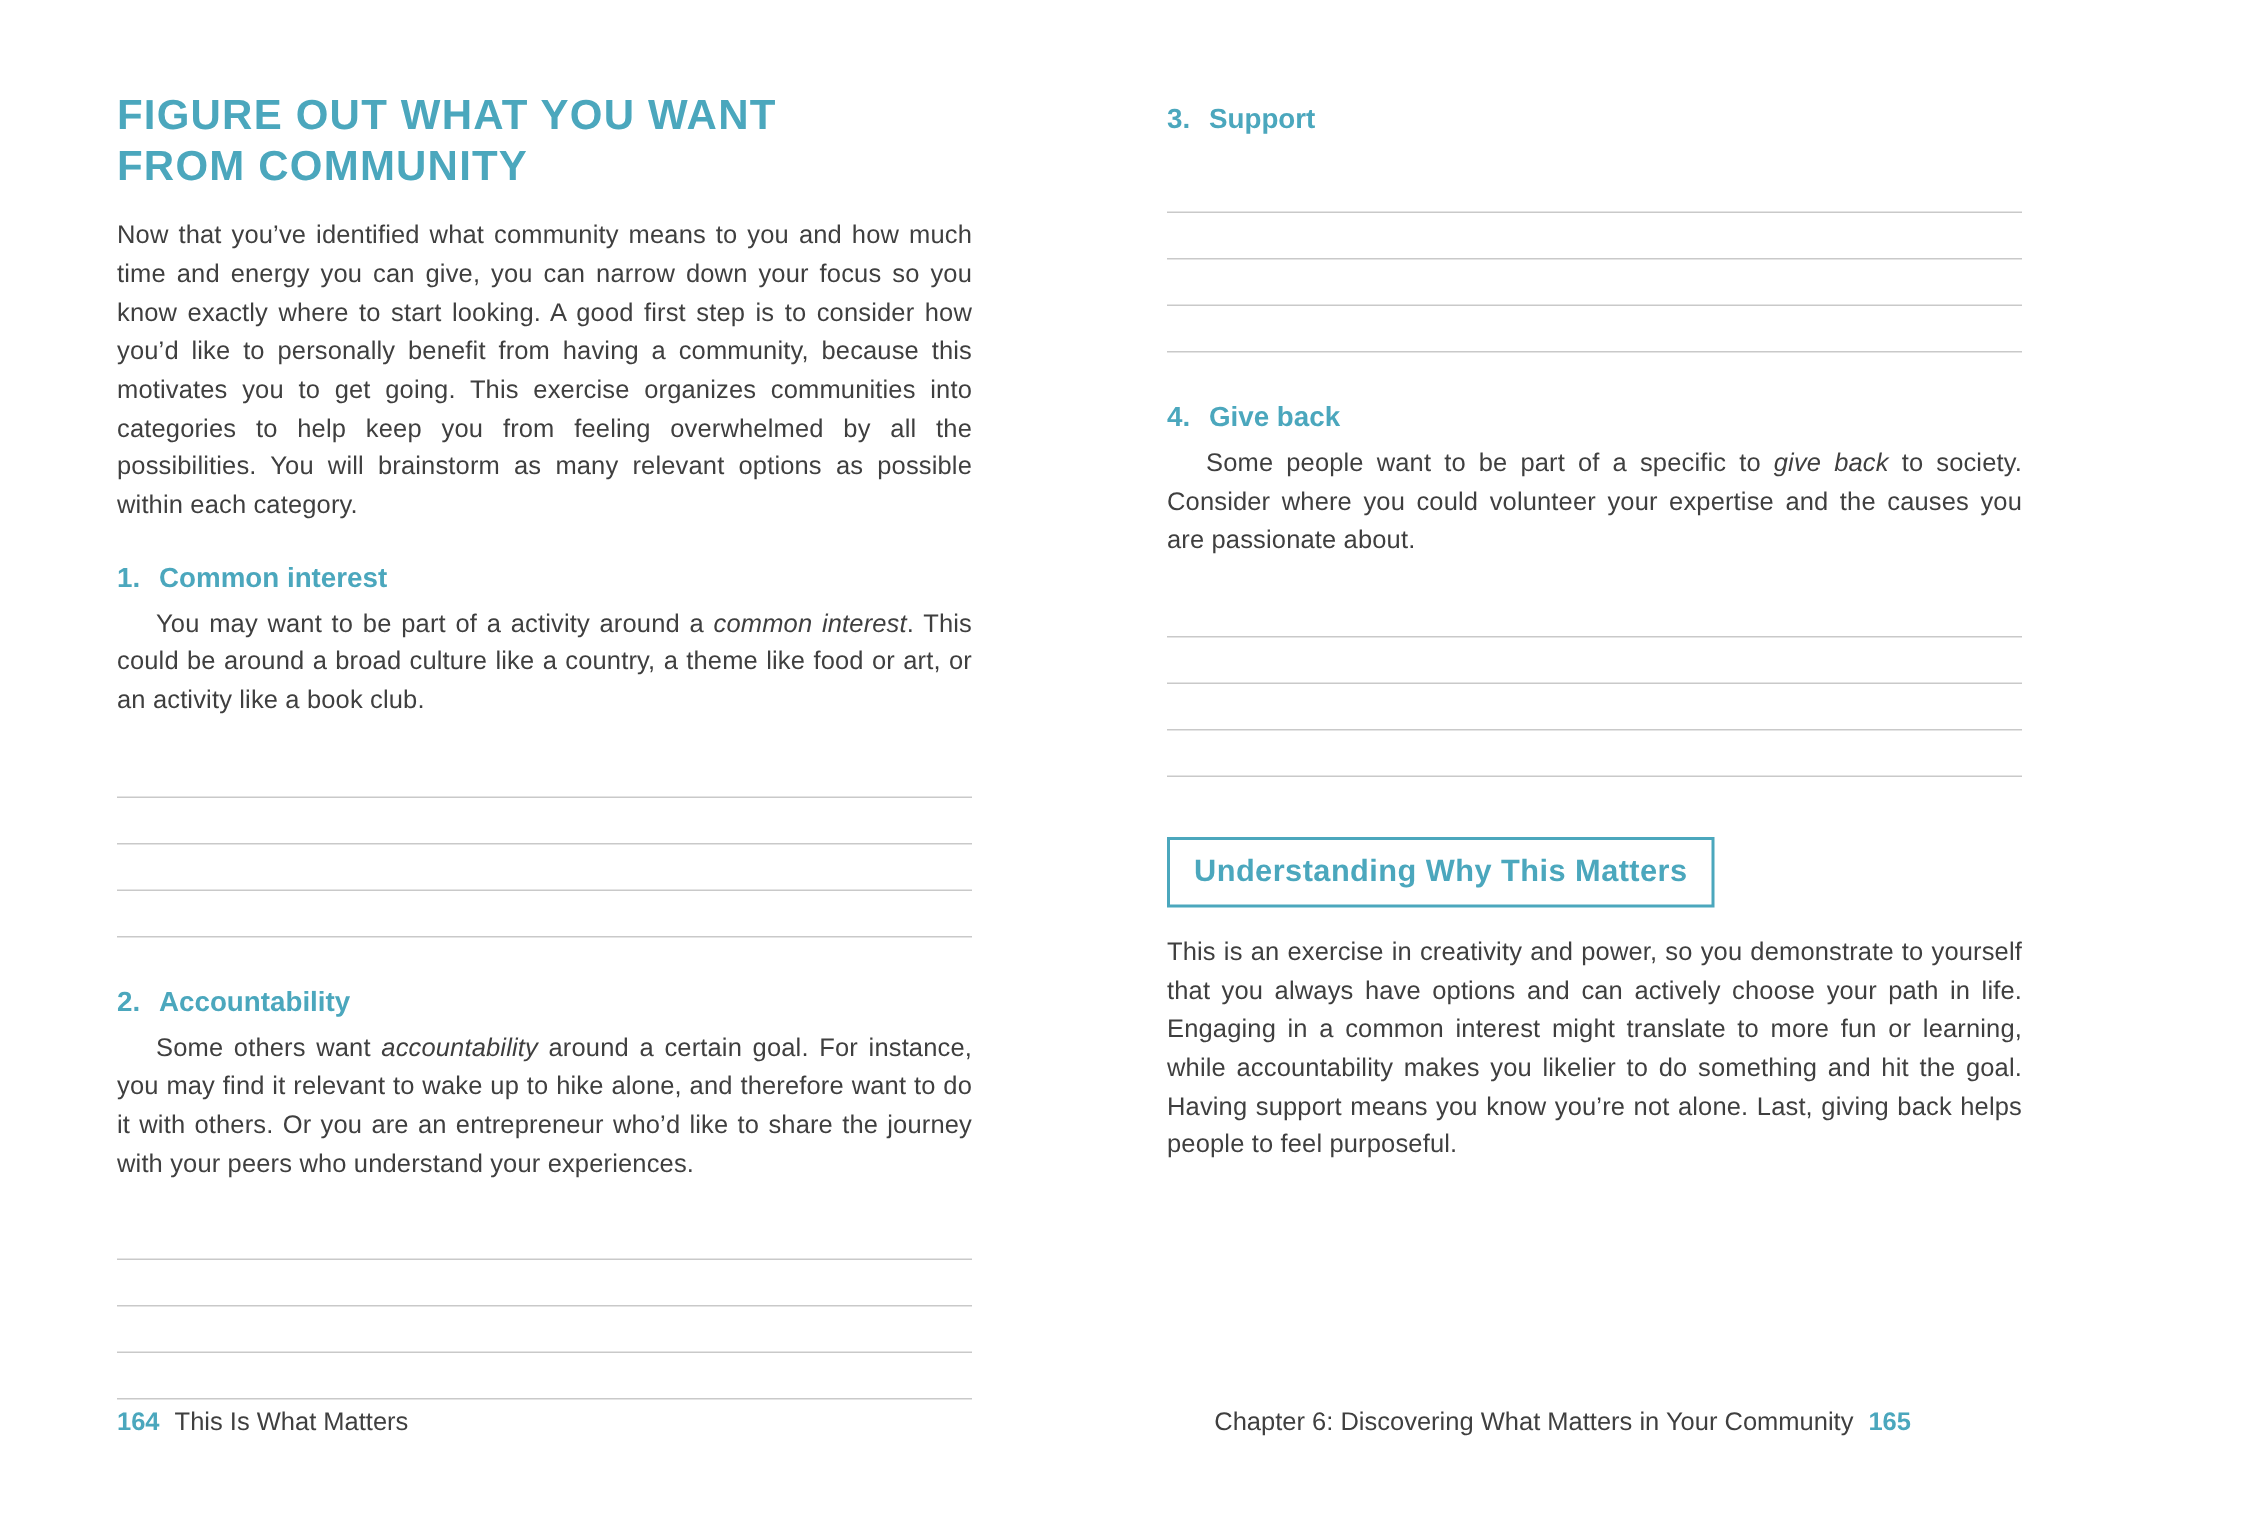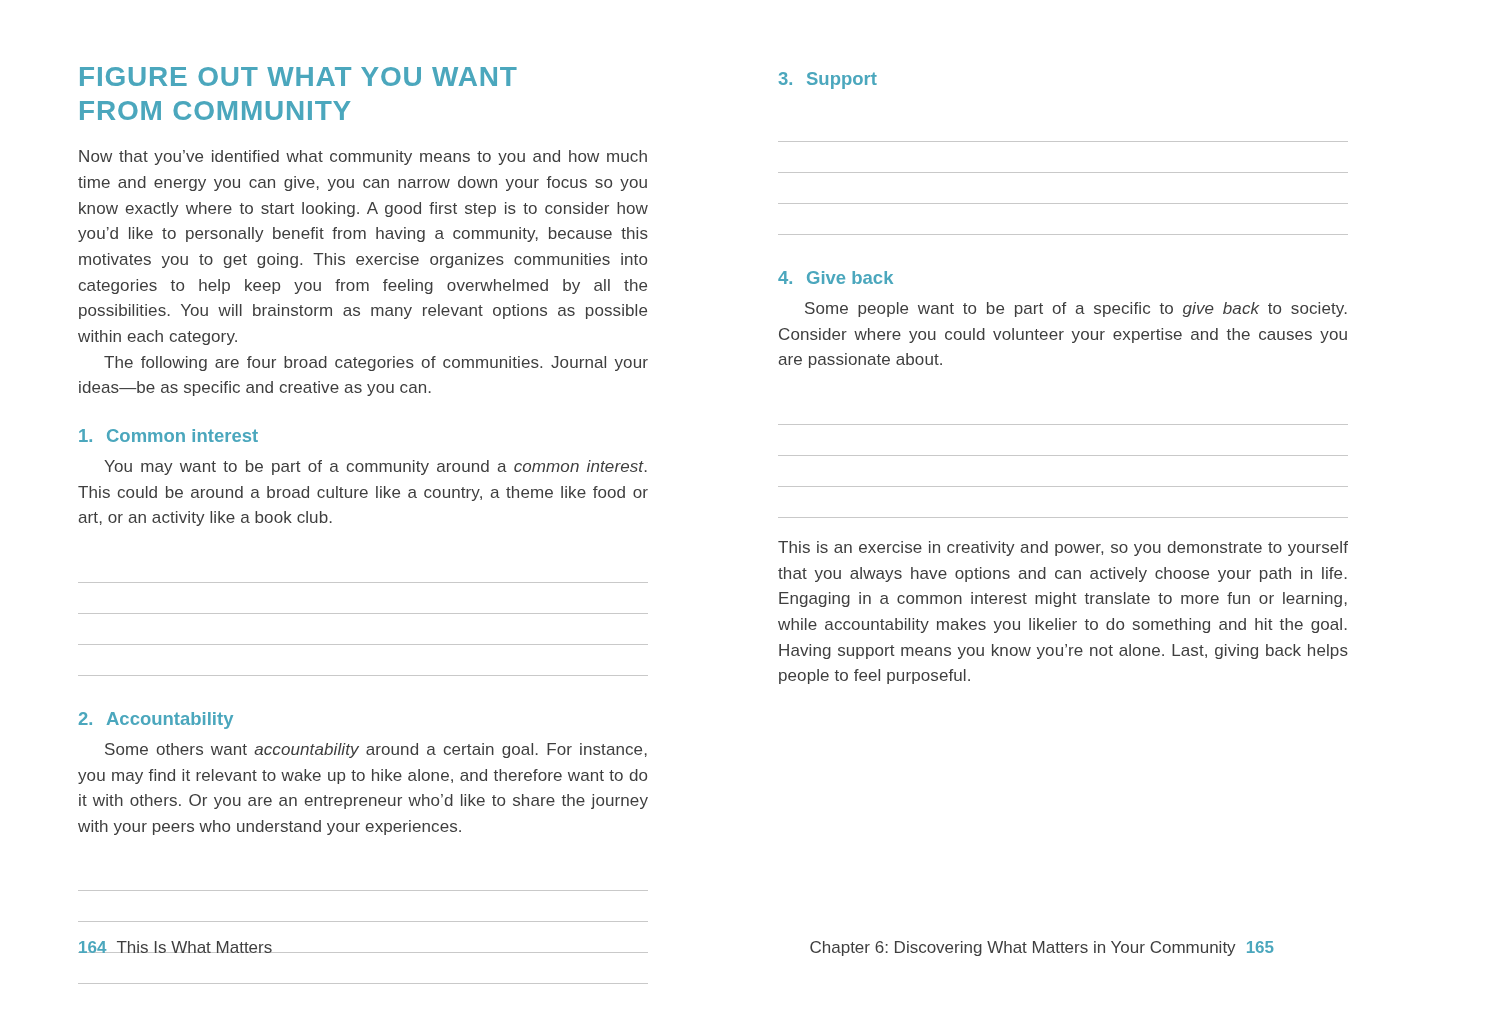--- a/index.html
+++ b/index.html
@@ -83,28 +83,27 @@
 <body style="--accent: #4ba7bd;">
 
 <div class="spread">
 
   <div class="page">
     <div class="content content-left">
       <h1 class="page-title">FIGURE OUT WHAT YOU WANT
 FROM COMMUNITY</h1>
 
       <p class="body-text">Now that you’ve identified what community means to you and how much time and energy you can give, you can narrow down your focus so you know exactly where to start looking. A good first step is to consider how you’d like to personally benefit from having a community, because this motivates you to get going. This exercise organizes communities into categories to help keep you from feeling overwhelmed by all the possibilities. You will brainstorm as many relevant options as possible within each category.</p>
-      <p class="body-text indent">The following are four broad categories of communities. Journal your ideas—be as specific and creative as you can.</p>
 
       <div class="section">
         <div class="section-heading">
           <span class="section-number">1.</span>
           <span>Common interest</span>
         </div>
-        <p class="body-text indent"><span>You may want to be part of a community around a </span><em>common interest</em><span>. This could be around a broad culture like a country, a theme like food or art, or an activity like a book club.</span></p>
+        <p class="body-text indent"><span>You may want to be part of a activity around a </span><em>common interest</em><span>. This could be around a broad culture like a country, a theme like food or art, or an activity like a book club.</span></p>
         <div class="rules">
             <div class="rule"></div>
             <div class="rule"></div>
             <div class="rule"></div>
             <div class="rule"></div>
           </div>
       </div>
 
       <div class="section" style="margin-top:32px;">
         <div class="section-heading">
@@ -151,20 +150,21 @@
         </div>
         <p class="body-text indent"><span>Some people want to be part of a specific to </span><em>give back</em><span> to society. Consider where you could volunteer your expertise and the causes you are passionate about.</span></p>
         <div class="rules">
             <div class="rule"></div>
             <div class="rule"></div>
             <div class="rule"></div>
             <div class="rule"></div>
           </div>
       </div>
 
+      <div class="callout-box">Understanding Why This Matters</div>
 
       <p class="body-text conclusion">This is an exercise in creativity and power, so you demonstrate to yourself that you always have options and can actively choose your path in life. Engaging in a common interest might translate to more fun or learning, while accountability makes you likelier to do something and hit the goal. Having support means you know you’re not alone. Last, giving back helps people to feel purposeful.</p>
     </div>
 
     <div class="footer footer-right">
       <span>Chapter 6: Discovering What Matters in Your Community</span><span class="page-num">165</span>
     </div>
   </div>
 
 </div>

